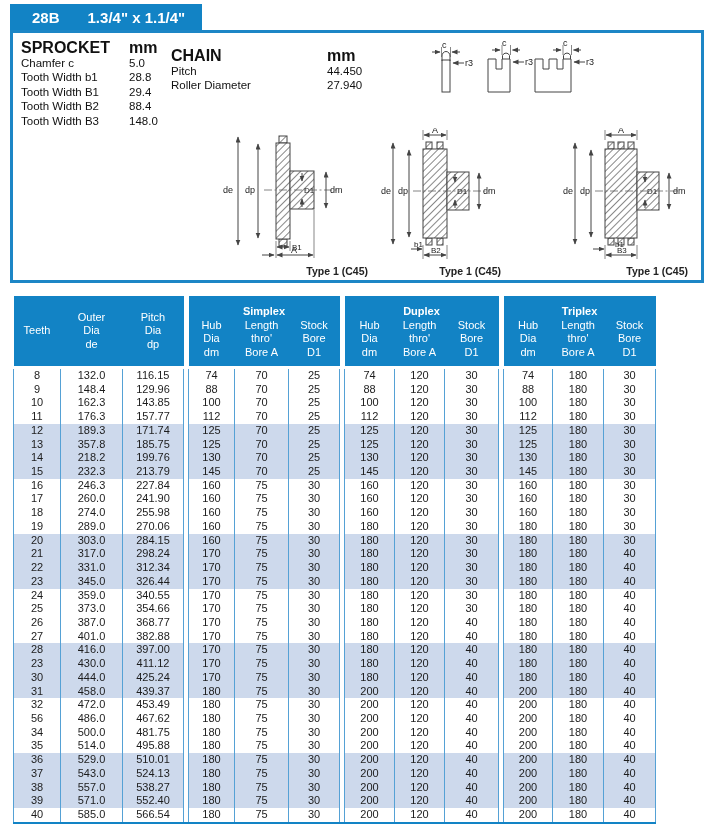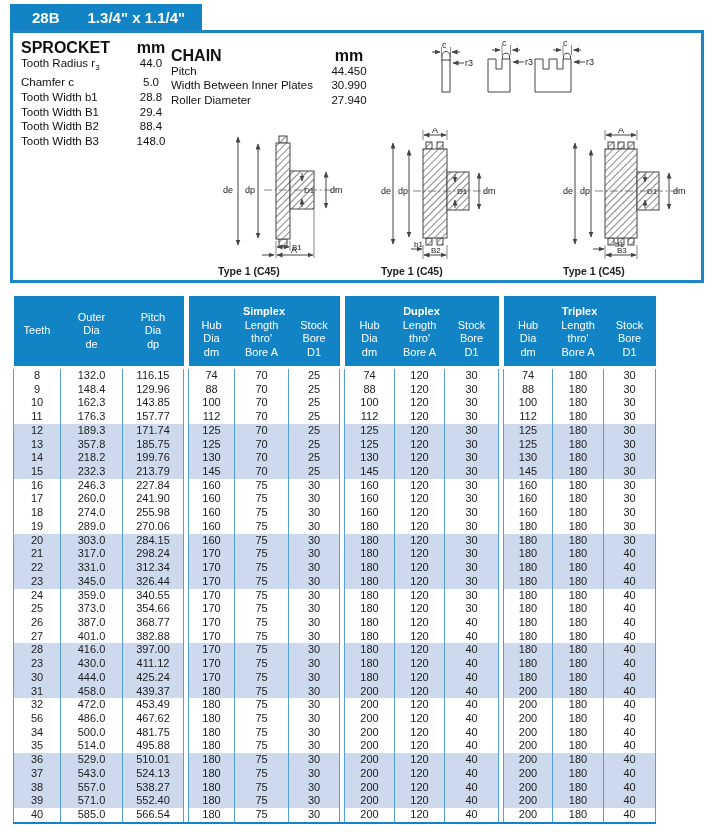--- a/index.html
+++ b/index.html
@@ -17,25 +17,25 @@
   
   .spec-box {
     position:absolute; left:10px; top:30px; width:694px; height:253px;
     border:3px solid var(--border-blue); background:#fff;
   }
   .spec-block { position:absolute; font-size:11.5px; line-height:14.6px; }
   .spec-sprocket { left:8px; top:8px; width:152px; }
   .spec-chain   { left:158px; top:16px; width:200px; }
   .spec-row { display:flex; }
   .spec-row .lab { flex:1; white-space:nowrap; }
-  .spec-row .val { width:44px; text-align:center; }
+  .spec-row .val { width:44px; text-align:left; }
   .spec-title { font-weight:700; font-size:16px; }
   sub { font-size:8px; }
   .diagram-caption {
-    position:absolute; top:232px; text-align:left; font-size:10.5px; font-weight:700; color:#222;
+    position:absolute; top:232px; text-align:right; font-size:10.5px; font-weight:700; color:#222;
   }
   svg text { font-family:"Liberation Sans", sans-serif; font-size:9px; fill:#222; }
   svg .sm { font-size:8px; }
   svg .ln { stroke:#444; stroke-width:1; fill:none; }
   svg .thin { stroke:#555; stroke-width:0.7; fill:none; }
   svg .cl { stroke:#666; stroke-width:0.8; stroke-dasharray:8 2.5 2 2.5; fill:none; }
   
   .data-table {
     position:absolute; left:13px; top:296px;
     border-collapse:collapse; table-layout:fixed; width:642px;
@@ -71,24 +71,20 @@
   </div>
 
   <div class="spec-box">
 
     <div class="spec-block spec-sprocket">
       <div class="spec-row spec-title">
         <span class="lab">SPROCKET</span>
         <span class="val">mm</span>
       </div>
       <div class="spec-row">
-        <span class="lab"><span>Tooth Radius r</span><sub>3</sub></span>
-        <span class="val">44.0</span>
-      </div>
-      <div class="spec-row">
         <span class="lab">Chamfer c</span>
         <span class="val">5.0</span>
       </div>
       <div class="spec-row">
         <span class="lab">Tooth Width b1</span>
         <span class="val">28.8</span>
       </div>
       <div class="spec-row">
         <span class="lab">Tooth Width B1</span>
         <span class="val">29.4</span>
@@ -104,24 +100,20 @@
     </div>
 
     <div class="spec-block spec-chain">
       <div class="spec-row spec-title">
         <span class="lab">CHAIN</span>
         <span class="val">mm</span>
       </div>
       <div class="spec-row">
         <span class="lab">Pitch</span>
         <span class="val">44.450</span>
-      </div>
-      <div class="spec-row">
-        <span class="lab">Width Between Inner Plates</span>
-        <span class="val">30.990</span>
       </div>
       <div class="spec-row">
         <span class="lab">Roller Diameter</span>
         <span class="val">27.940</span>
       </div>
     </div>
 
     <svg style="position:absolute; left:418px; top:6px;" width="170" height="58" viewBox="0 0 170 58">
       <defs>
         <marker id="ah" orient="auto-start-reverse" markerWidth="7" markerHeight="6" refX="5.5" refY="2.5">

